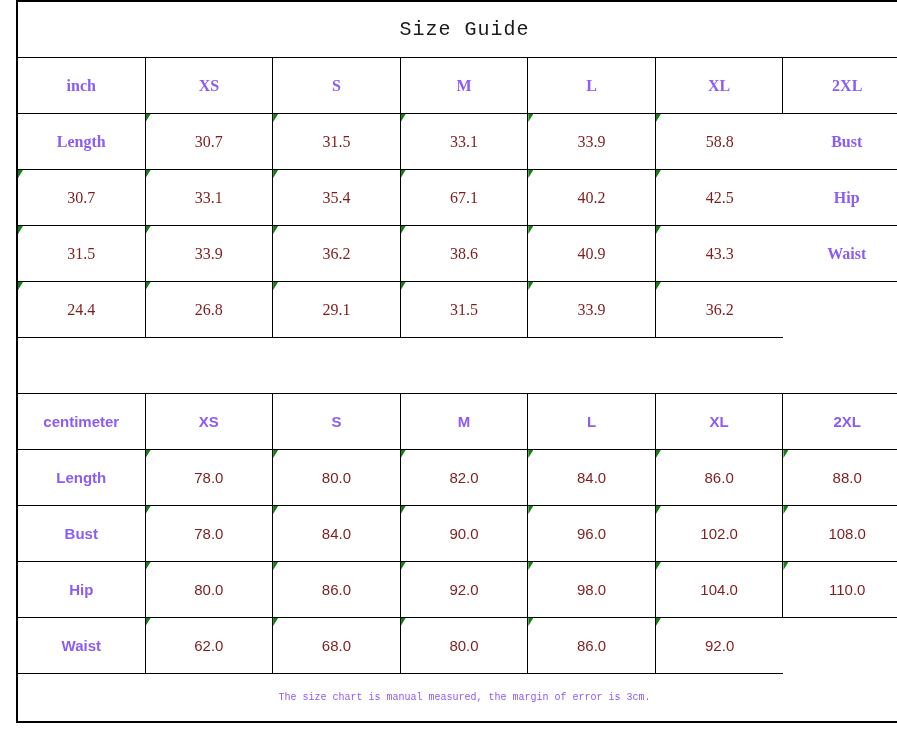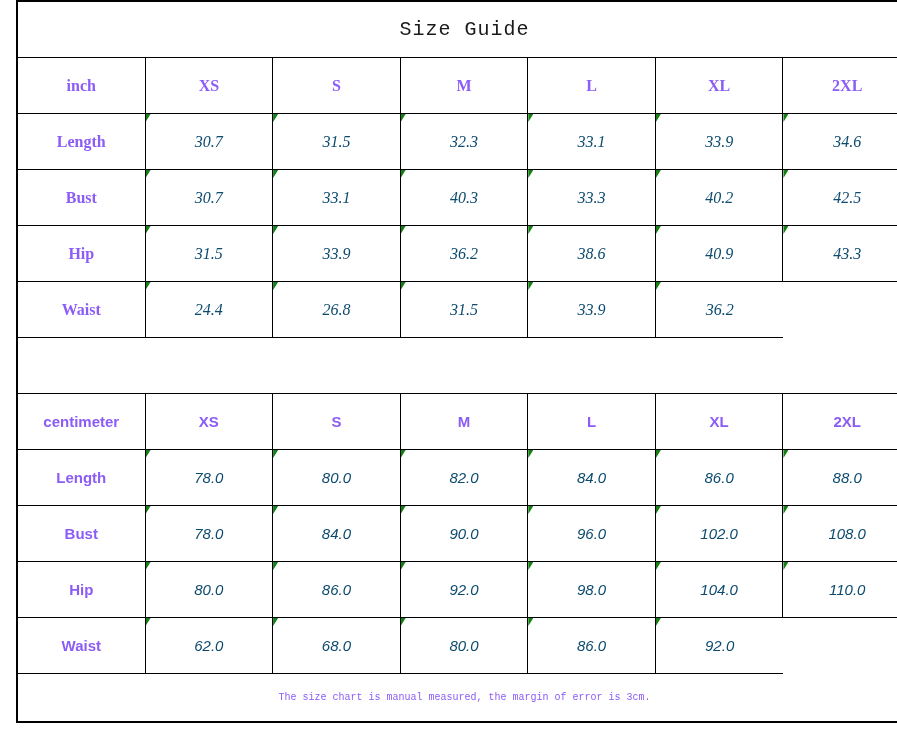--- a/index.html
+++ b/index.html
@@ -53,21 +53,21 @@
     align-items: center;
     justify-content: center;
     background: #ffffff;
   }
   .cell.last { border-right: none; }
   .serif-table { font-family: "Liberation Serif", serif; }
   .sans-table  { font-family: "Liberation Sans", sans-serif; }
   .serif-table .cell { font-size: 16px; }
   .sans-table  .cell { font-size: 15px; }
   .cell.hdr, .cell.lbl { font-weight: bold; color: #8b5cf6; }
-  .cell.val { font-weight: normal; color: #0c4a6e; font-style: italic; }
+  .cell.val { font-weight: normal; color: #7f1d1d; }
   .tri {
     position: absolute;
     top: 0;
     left: 0;
     width: 5px;
     height: 8px;
     background: #148014;
     clip-path: polygon(0 0, 100% 0, 0 100%);
   }
   .spacer-row {
@@ -124,52 +124,48 @@
         <div class="cell val">
           <span class="tri"></span>
           <span>30.7</span>
         </div>
         <div class="cell val">
           <span class="tri"></span>
           <span>31.5</span>
         </div>
         <div class="cell val">
           <span class="tri"></span>
-          <span>32.3</span>
-        </div>
-        <div class="cell val">
-          <span class="tri"></span>
           <span>33.1</span>
         </div>
         <div class="cell val">
           <span class="tri"></span>
           <span>33.9</span>
         </div>
         <div class="cell val last">
           <span class="tri"></span>
-          <span>34.6</span>
+          <span>58.8</span>
         </div>
         <div class="cell lbl">
           <span>Bust</span>
         </div>
         <div class="cell val">
           <span class="tri"></span>
           <span>30.7</span>
         </div>
         <div class="cell val">
           <span class="tri"></span>
           <span>33.1</span>
         </div>
         <div class="cell val">
           <span class="tri"></span>
-          <span>40.3</span>
-        </div>
-        <div class="cell val">
-          <span class="tri"></span>
-          <span>33.3</span>
+          <span>35.4</span>
+        </div>
+        <div class="cell val">
+          <span class="tri"></span>
+          <span>67.1</span>
         </div>
         <div class="cell val">
           <span class="tri"></span>
           <span>40.2</span>
         </div>
         <div class="cell val last">
           <span class="tri"></span>
           <span>42.5</span>
         </div>
         <div class="cell lbl">
@@ -202,20 +198,24 @@
         <div class="cell lbl">
           <span>Waist</span>
         </div>
         <div class="cell val">
           <span class="tri"></span>
           <span>24.4</span>
         </div>
         <div class="cell val">
           <span class="tri"></span>
           <span>26.8</span>
+        </div>
+        <div class="cell val">
+          <span class="tri"></span>
+          <span>29.1</span>
         </div>
         <div class="cell val">
           <span class="tri"></span>
           <span>31.5</span>
         </div>
         <div class="cell val">
           <span class="tri"></span>
           <span>33.9</span>
         </div>
         <div class="cell val last">

